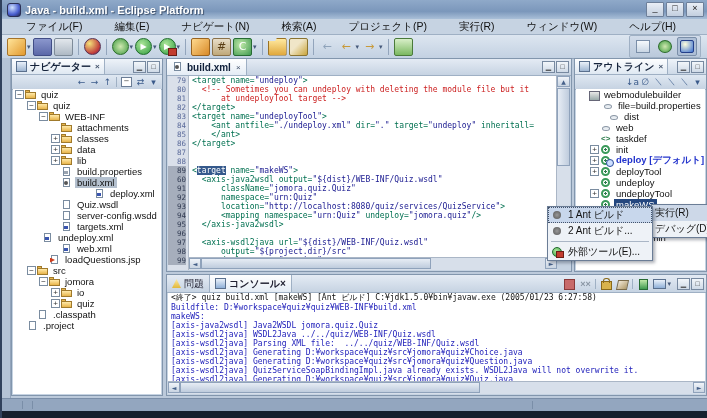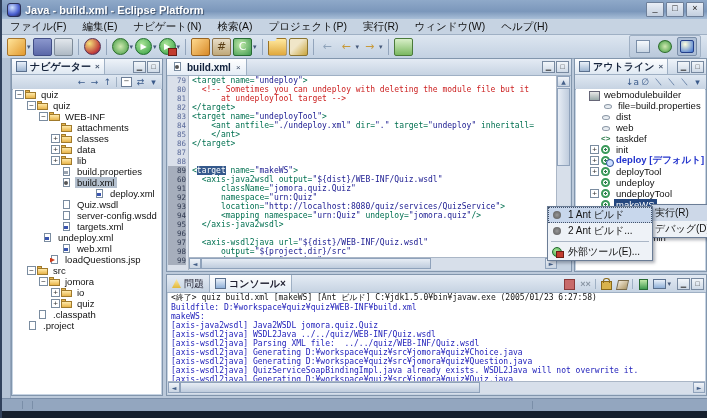--- a/index.html
+++ b/index.html
@@ -9,21 +9,21 @@
   .titlebar{position:absolute;left:0;top:0;right:0;height:19px;
     background:linear-gradient(#8fa9c9,#7b97bb 60%,#a9bfd8);display:flex;align-items:center;padding:0 3px;}
   .titlebar .appicon{width:12px;height:12px;margin:0 4px 0 2px;border-radius:3px;
     background:radial-gradient(circle at 35% 30%,#cfe2ff,#4a5fd0 60%,#20264f);border:1px solid #2a2f55;}
   .titlebar .ttl{color:#fff;font-size:11px;font-weight:bold;text-shadow:1px 1px 1px #3a4c66;flex:1;}
   .wbtn{width:16px;height:13px;margin-left:2px;background:linear-gradient(#e9eef6,#c3cfdf);
     border:1px solid #6d7f99;font-size:9px;line-height:11px;text-align:center;color:#222;border-radius:1px;}
   
   .menubar{position:absolute;left:0;top:19px;right:0;height:15px;background:#c6d3e2;
     border-bottom:1px solid #9fb0c4;display:flex;align-items:center;font-size:10.5px;color:#111;}
-  .mb-item{padding:1px 8px;}
+  .mb-item{padding:1px 8px;margin-left:16px;}
   
   .toolbar{position:absolute;left:0;top:35px;right:0;height:23px;
     background:linear-gradient(#dde6f0,#c3d1e2);border-bottom:1px solid #93a5bc;
     display:flex;align-items:center;padding-left:4px;}
   .tb-sep{width:1px;height:16px;background:#93a5bc;margin:0 4px;}
   .tbi{width:17px;height:16px;margin:0 1px;border-radius:2px;position:relative;display:inline-block;}
   .dd{font-size:7px;color:#45597a;margin:0 1px 0 0;display:inline-block;}
   .gl{font-family:"DejaVu Sans",sans-serif;font-size:11px;line-height:16px;text-align:center;width:100%;display:block;}
   .tbi-new{background:linear-gradient(135deg,#ffe49a,#e2992e);border:1px solid #a5732a;}
   .tbi-save{background:linear-gradient(#8b97cd,#5b68a8);border:1px solid #414d86;}
@@ -477,21 +477,21 @@
         <div class="trow" style="padding-left: 2px;">
           <span class="exp none"></span>
           <span class="tico tic-antroot"></span>
           <span class="lbl">webmodulebuilder</span>
         </div>
         <div class="trow" style="padding-left: 16px;">
           <span class="exp none"></span>
           <span class="tico tic-oval"></span>
           <span class="lbl">file=build.properties</span>
         </div>
-        <div class="trow" style="padding-left: 14px;">
+        <div class="trow" style="padding-left: 22px;">
           <span class="exp none"></span>
           <span class="tico tic-oval"></span>
           <span class="lbl">dist</span>
         </div>
         <div class="trow" style="padding-left: 14px;">
           <span class="exp none"></span>
           <span class="tico tic-oval"></span>
           <span class="lbl">web</span>
         </div>
         <div class="trow" style="padding-left: 14px;">

